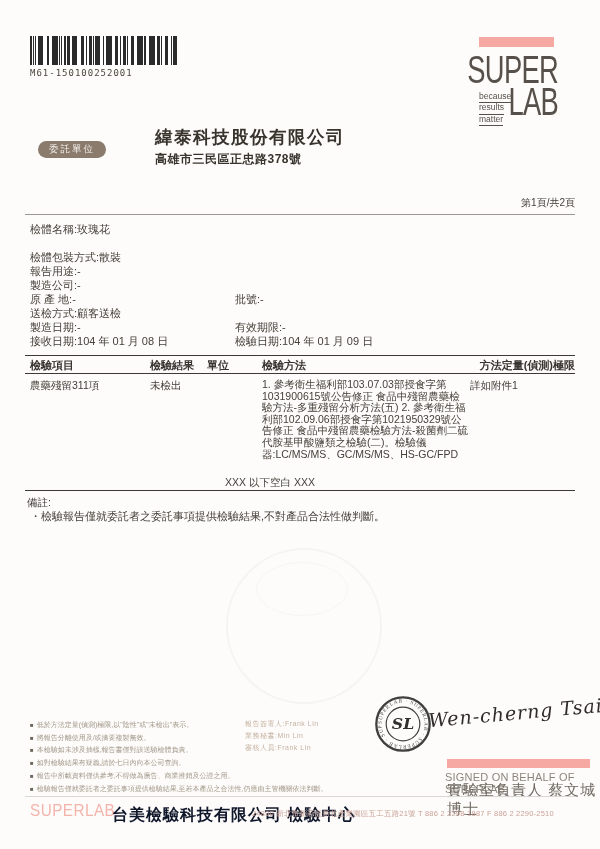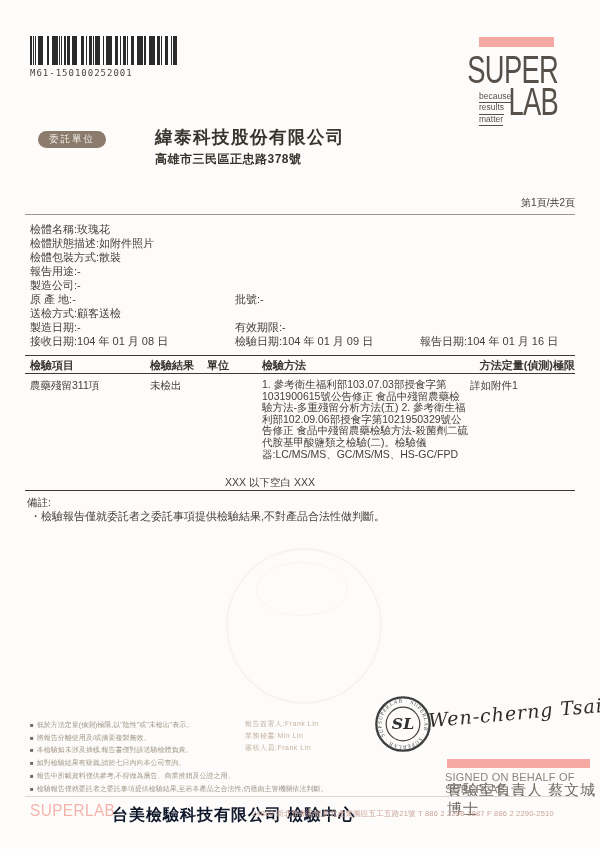--- a/index.html
+++ b/index.html
@@ -28,21 +28,21 @@
     transform:scaleX(0.72); transform-origin:100% 0;
     letter-spacing:-1px; font-size:38px;
   }
   .logo-super { left:398px; top:51px; width:160px; text-align:right; }
   .logo-lab   { left:398px; top:83px; width:160px; text-align:right; }
   .logo-tagline { left:479px; top:92px; color:#57504a; font-size:8.5px; line-height:9.3px; }
   .logo-tagline span { display:inline-block; border-bottom:1px solid #57504a; padding-bottom:1px; }
 
   
   .client-badge {
-    left:38px; top:131px; width:68px; height:17px;
+    left:38px; top:141px; width:68px; height:17px;
     background:#8a7b6d; border-radius:9px;
     color:#f7f3ee; font-size:9.5px; letter-spacing:2px;
     display:flex; align-items:center; justify-content:center;
   }
   .client-name { left:155px; top:125px; font-size:17.5px; font-weight:bold; letter-spacing:1.5px; color:#38332d; }
   .client-address { left:155px; top:151px; font-size:12px; font-weight:bold; letter-spacing:0.5px; color:#38332d; }
 
   .page-indicator { left:400px; top:196px; width:175px; text-align:right; font-size:10px; color:#45403a; }
 
   .rule { left:25px; width:550px; height:0; border-top:1px solid #9b9893; }
@@ -128,23 +128,20 @@
   <div class="abs client-badge">委託單位</div>
   <div class="abs client-name">緯泰科技股份有限公司</div>
   <div class="abs client-address">高雄市三民區正忠路378號</div>
 
   <div class="abs page-indicator">第1頁/共2頁</div>
   <div class="abs rule rule-top"></div>
 
   <div class="abs info-row" style="top:222px">
       <span class="info-left">檢體名稱:玫瑰花</span>
     </div>
-  <div class="abs info-row" style="top:236px">
-      <span class="info-left">檢體狀態描述:如附件照片</span>
-    </div>
   <div class="abs info-row" style="top:250px">
       <span class="info-left">檢體包裝方式:散裝</span>
     </div>
   <div class="abs info-row" style="top:264px">
       <span class="info-left">報告用途:-</span>
     </div>
   <div class="abs info-row" style="top:278px">
       <span class="info-left">製造公司:-</span>
     </div>
   <div class="abs info-row" style="top:306px">
@@ -154,21 +151,20 @@
     <span class="info-left">原 產 地:-</span>
     <span class="info-mid">批號:-</span>
   </div>
   <div class="abs info-row" style="top:320px">
     <span class="info-left">製造日期:-</span>
     <span class="info-mid">有效期限:-</span>
   </div>
   <div class="abs info-row" style="top:334px">
     <span class="info-left">接收日期:104 年 01 月 08 日</span>
     <span class="info-mid">檢驗日期:104 年 01 月 09 日</span>
-    <span class="info-right">報告日期:104 年 01 月 16 日</span>
   </div>
 
   <div class="abs rule rule-dark rule-t1"></div>
   <div class="abs th th-item">檢驗項目</div>
   <div class="abs th th-result">檢驗結果</div>
   <div class="abs th th-unit">單位</div>
   <div class="abs th th-method">檢驗方法</div>
   <div class="abs th th-limit">方法定量(偵測)極限</div>
   <div class="abs rule rule-t2"></div>
 

